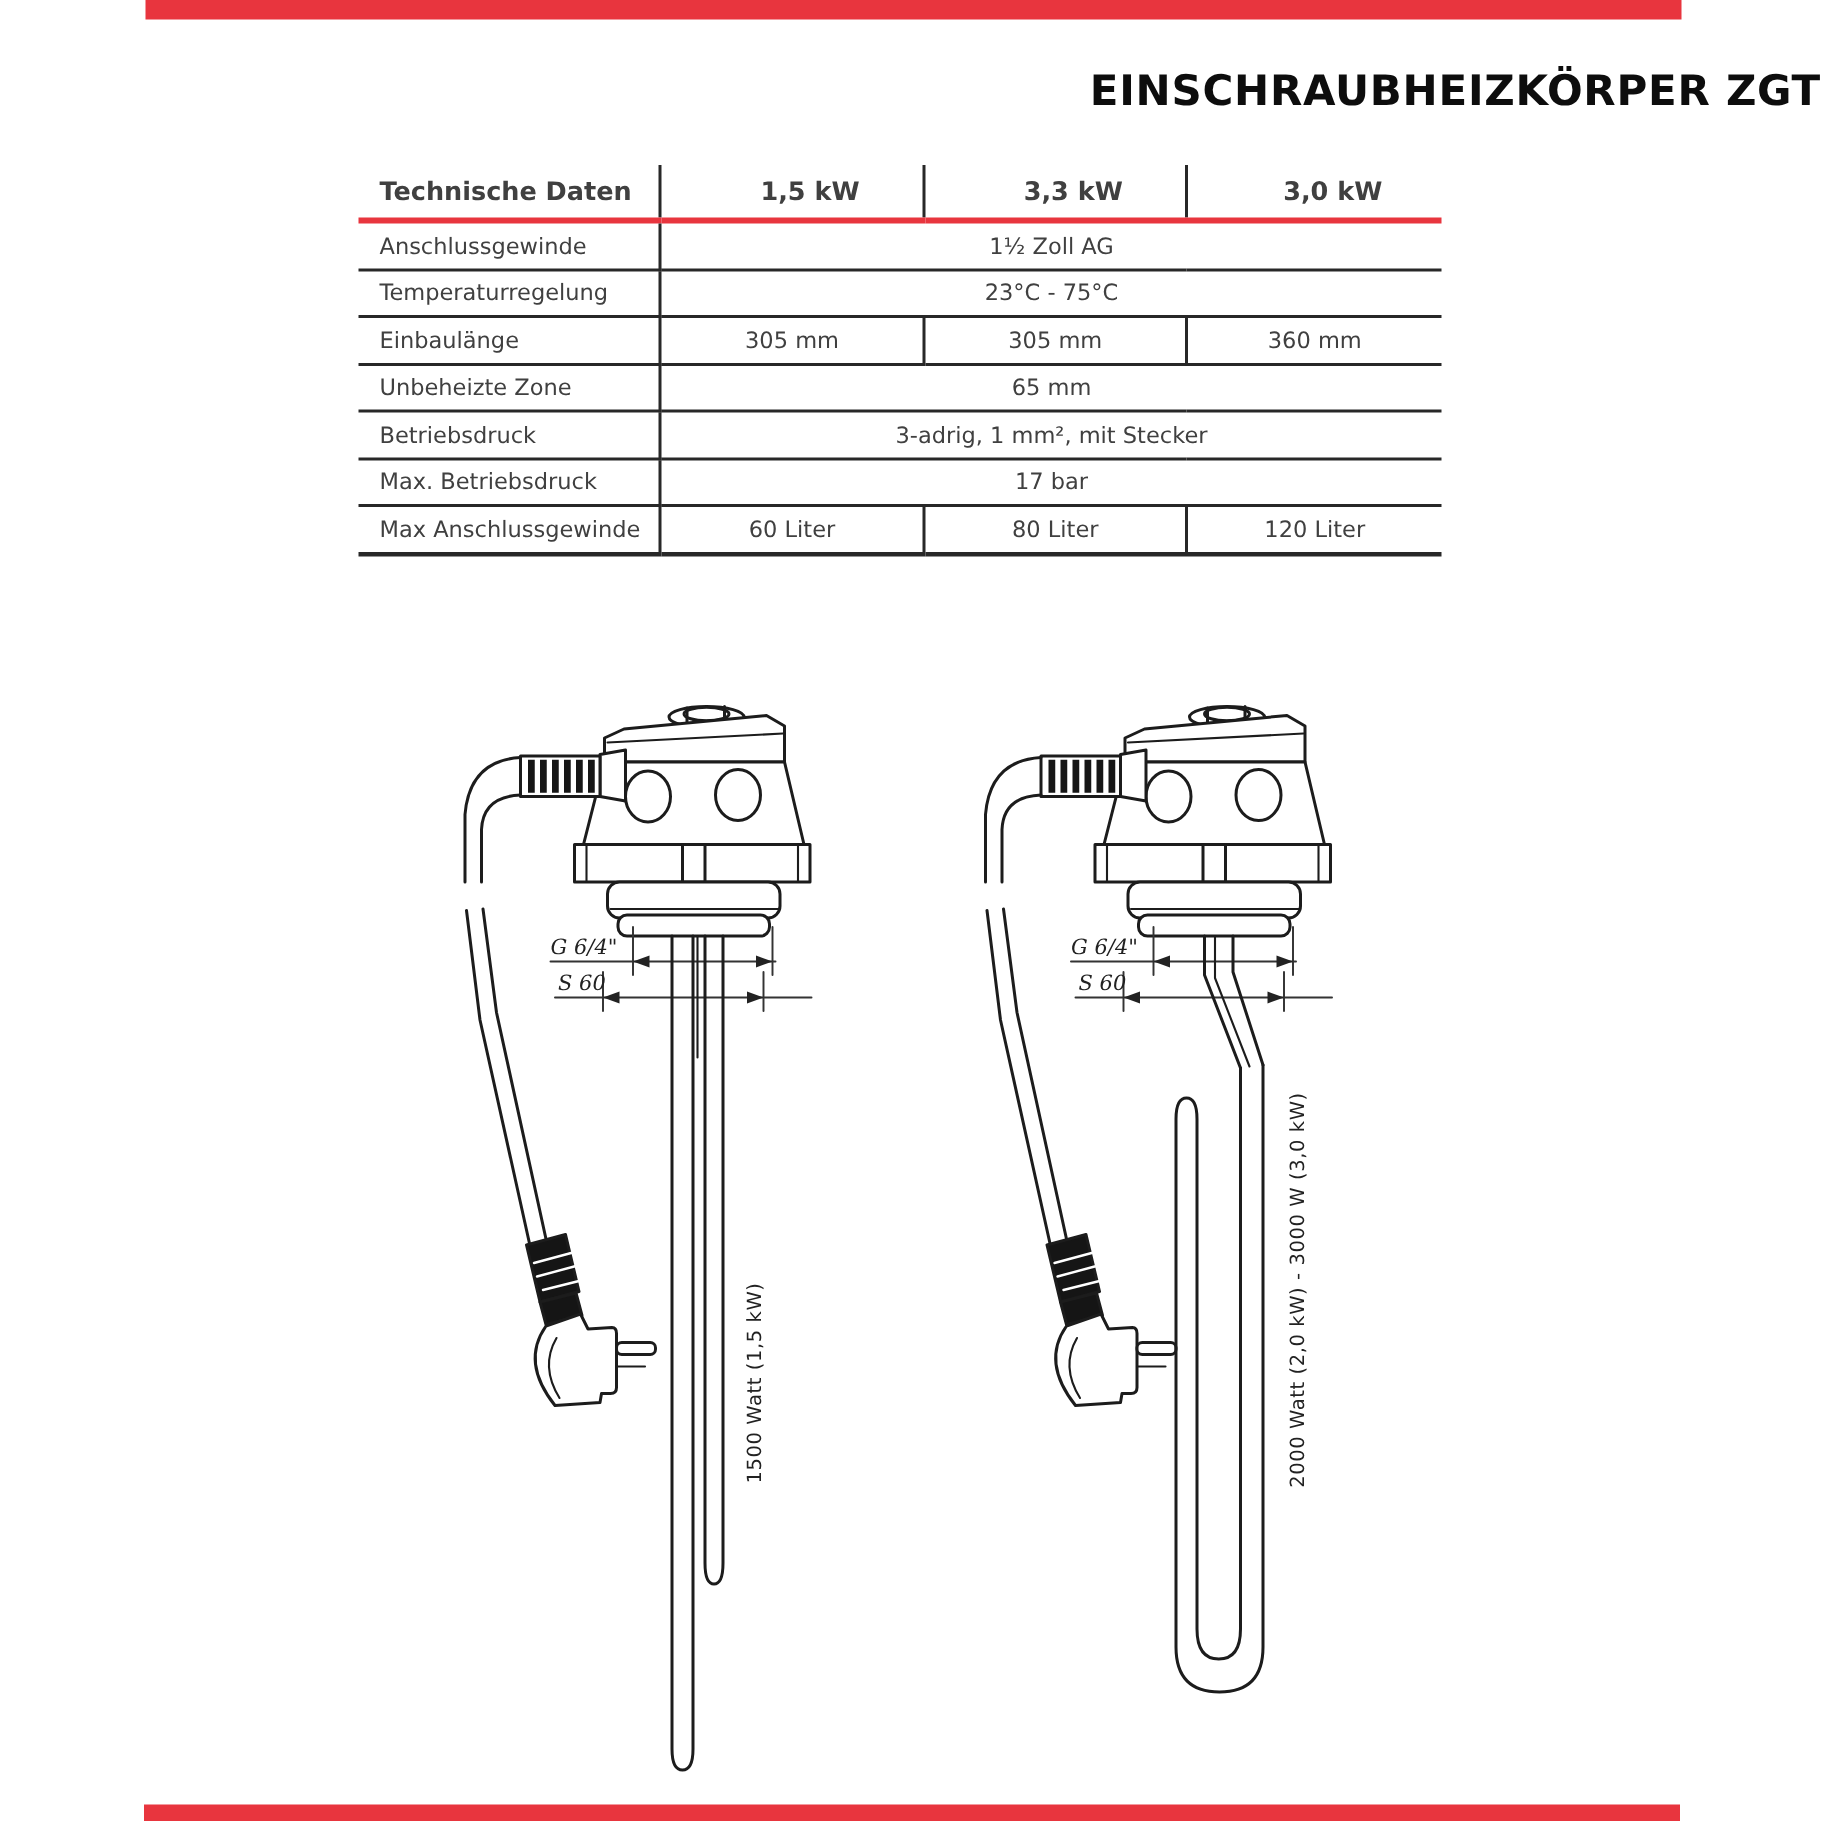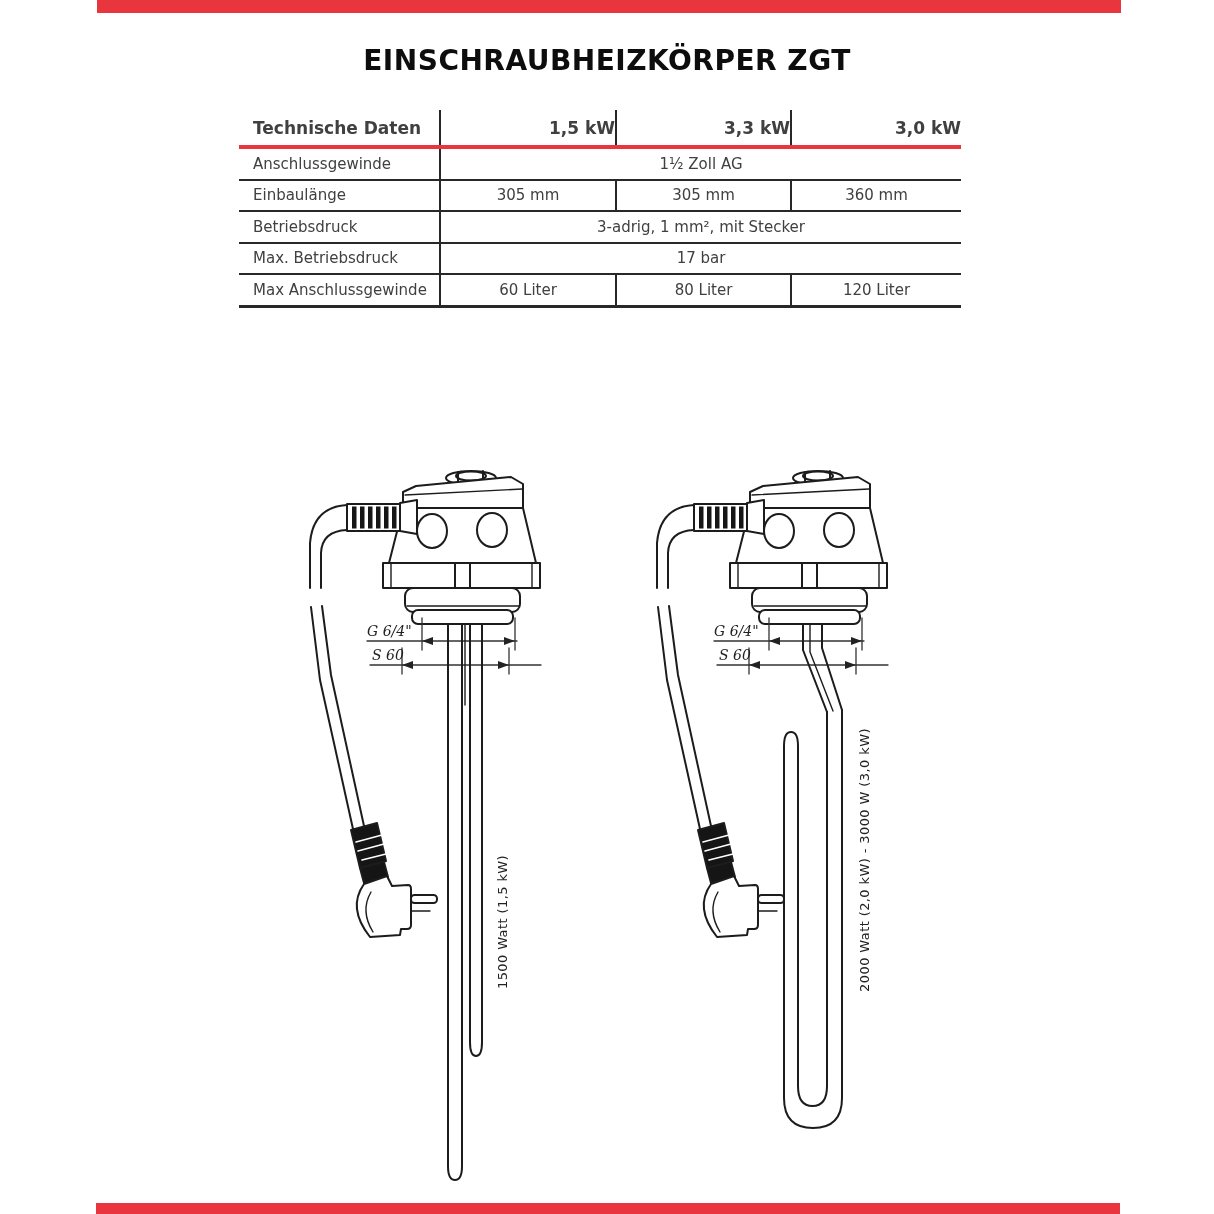--- a/index.html
+++ b/index.html
@@ -1,29 +1,29 @@
 <!DOCTYPE html>
 <html><head>
 <meta charset="utf-8">
 <style>
   html,body{margin:0;padding:0;background:#ffffff;}
   .page{position:relative;width:1214px;height:1214px;background:#ffffff;overflow:hidden;
         font-family:"DejaVu Sans","Liberation Sans",sans-serif;color:#141414;}
   .red-bar{position:absolute;background:#e8353e;}
   .red-bar.top{left:97px;top:0;width:1024px;height:13px;}
   .red-bar.bottom{left:96px;top:1203px;width:1024px;height:11px;}
-  h1.title{position:absolute;left:0;top:44px;width:1214px;margin:0;text-align:center;
+  h1.title{position:absolute;left:0;top:44px;width:1214px;margin:0;text-align:right;
            font-size:28px;font-weight:bold;letter-spacing:0.5px;color:#0d0d0d;}
   table.spec{position:absolute;left:239px;top:110px;width:722px;border-collapse:collapse;
              table-layout:fixed;font-size:15px;color:#404040;}
   table.spec col.c0{width:201px;} table.spec col.c1{width:176px;}
   table.spec col.c2{width:175px;} table.spec col.c3{width:170px;}
   table.spec th,table.spec td{padding:0;height:29.5px;vertical-align:middle;
              white-space:nowrap;overflow:hidden;}
-  table.spec thead th{font-size:17px;font-weight:bold;text-align:right;
+  table.spec thead th{font-size:17px;font-weight:bold;text-align:center;
              border-bottom:4px solid #e8353e;height:35px;padding-left:24px;}
   table.spec thead th.lbl{text-align:left;padding-left:14px;}
   table.spec thead th + th{border-left:2px solid #282828;}
   table.spec td{border-bottom:2px solid #282828;text-align:center;}
   table.spec td.lbl{text-align:left;padding-left:14px;border-right:2px solid #282828;}
   table.spec td.div{border-left:2px solid #282828;}
   table.spec tr.last td{border-bottom:3px solid #282828;}
   svg text{font-family:"DejaVu Sans","Liberation Sans",sans-serif;}
   svg text.dim{font-family:"DejaVu Serif","Liberation Serif",serif;font-style:italic;
                font-size:14px;fill:#222;}
@@ -53,24 +53,32 @@
         <th>3,3 kW</th>
         <th>3,0 kW</th>
       </tr>
     </thead>
     <tbody>
       <tr>
         <td class="lbl">Anschlussgewinde</td>
         <td colspan="3">1½ Zoll AG</td>
       </tr>
       <tr>
+        <td class="lbl">Temperaturregelung</td>
+        <td colspan="3">23°C - 75°C</td>
+      </tr>
+      <tr>
         <td class="lbl">Einbaulänge</td>
         <td>305 mm</td>
         <td class="div">305 mm</td>
         <td class="div">360 mm</td>
+      </tr>
+      <tr>
+        <td class="lbl">Unbeheizte Zone</td>
+        <td colspan="3">65 mm</td>
       </tr>
       <tr>
         <td class="lbl">Betriebsdruck</td>
         <td colspan="3">3-adrig, 1 mm², mit Stecker</td>
       </tr>
       <tr>
         <td class="lbl">Max. Betriebsdruck</td>
         <td colspan="3">17 bar</td>
       </tr>
       <tr class="last">

